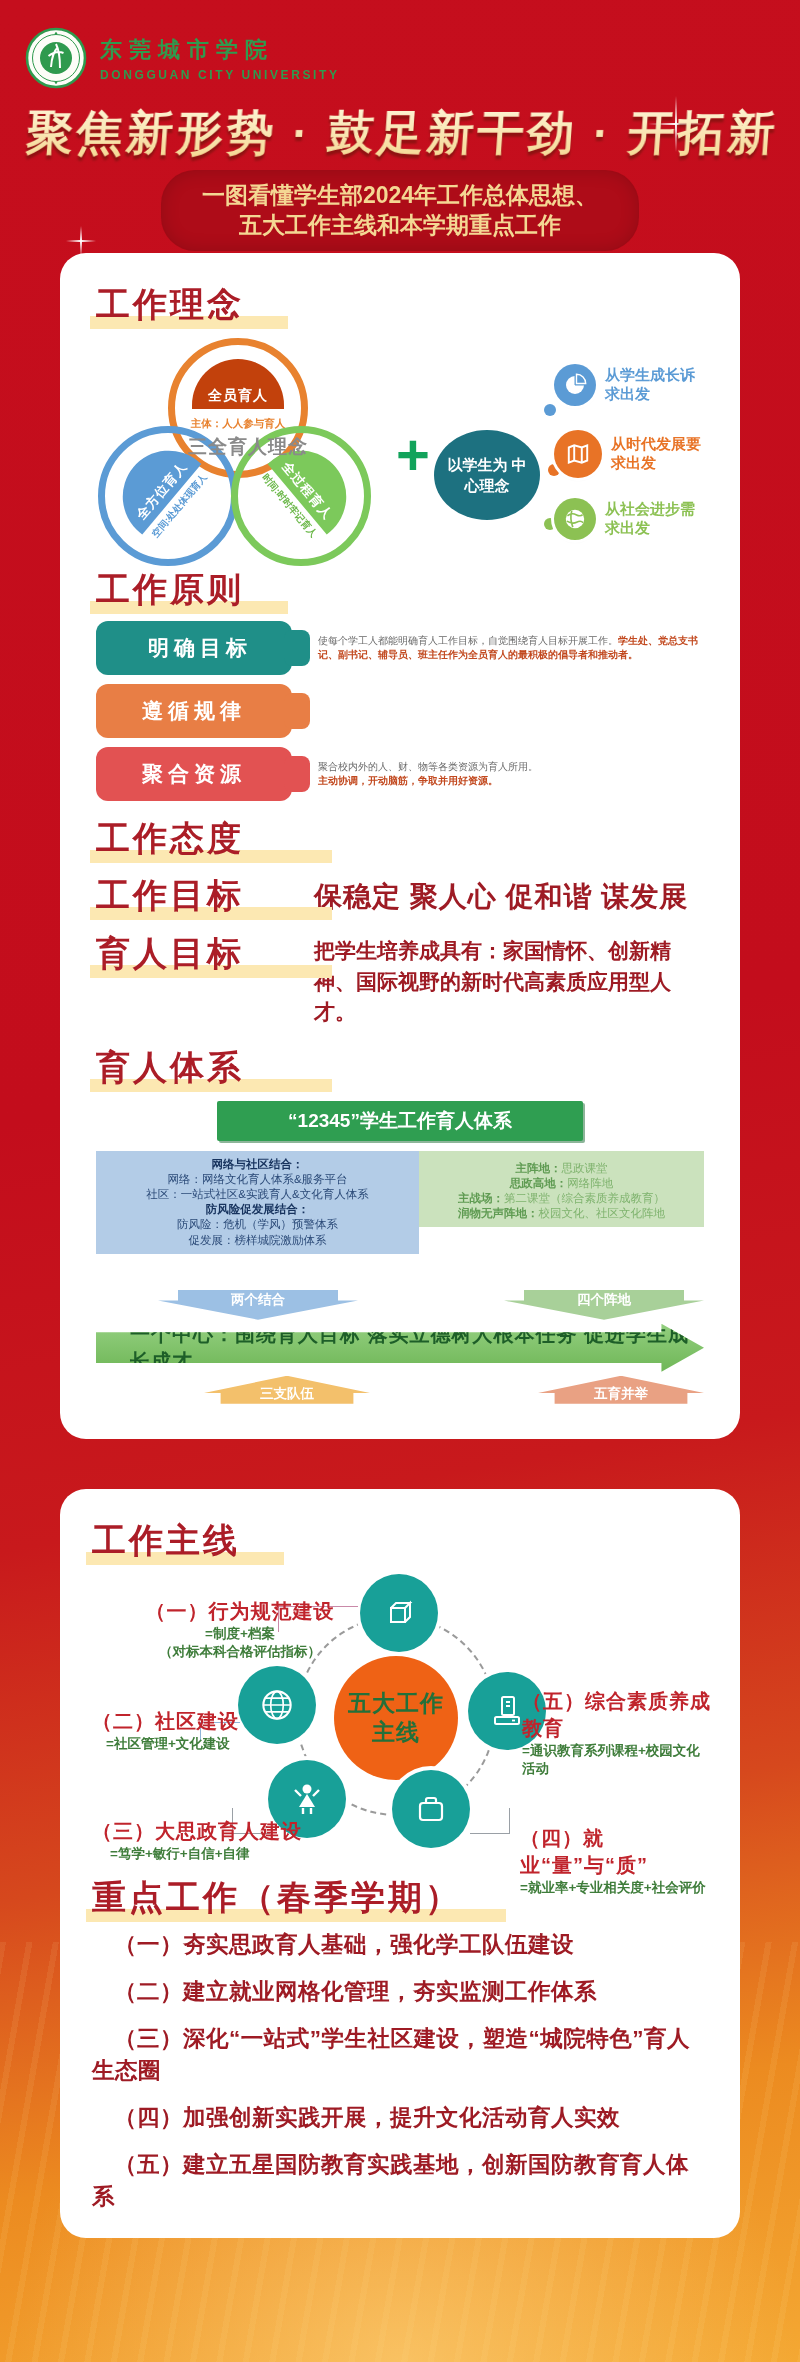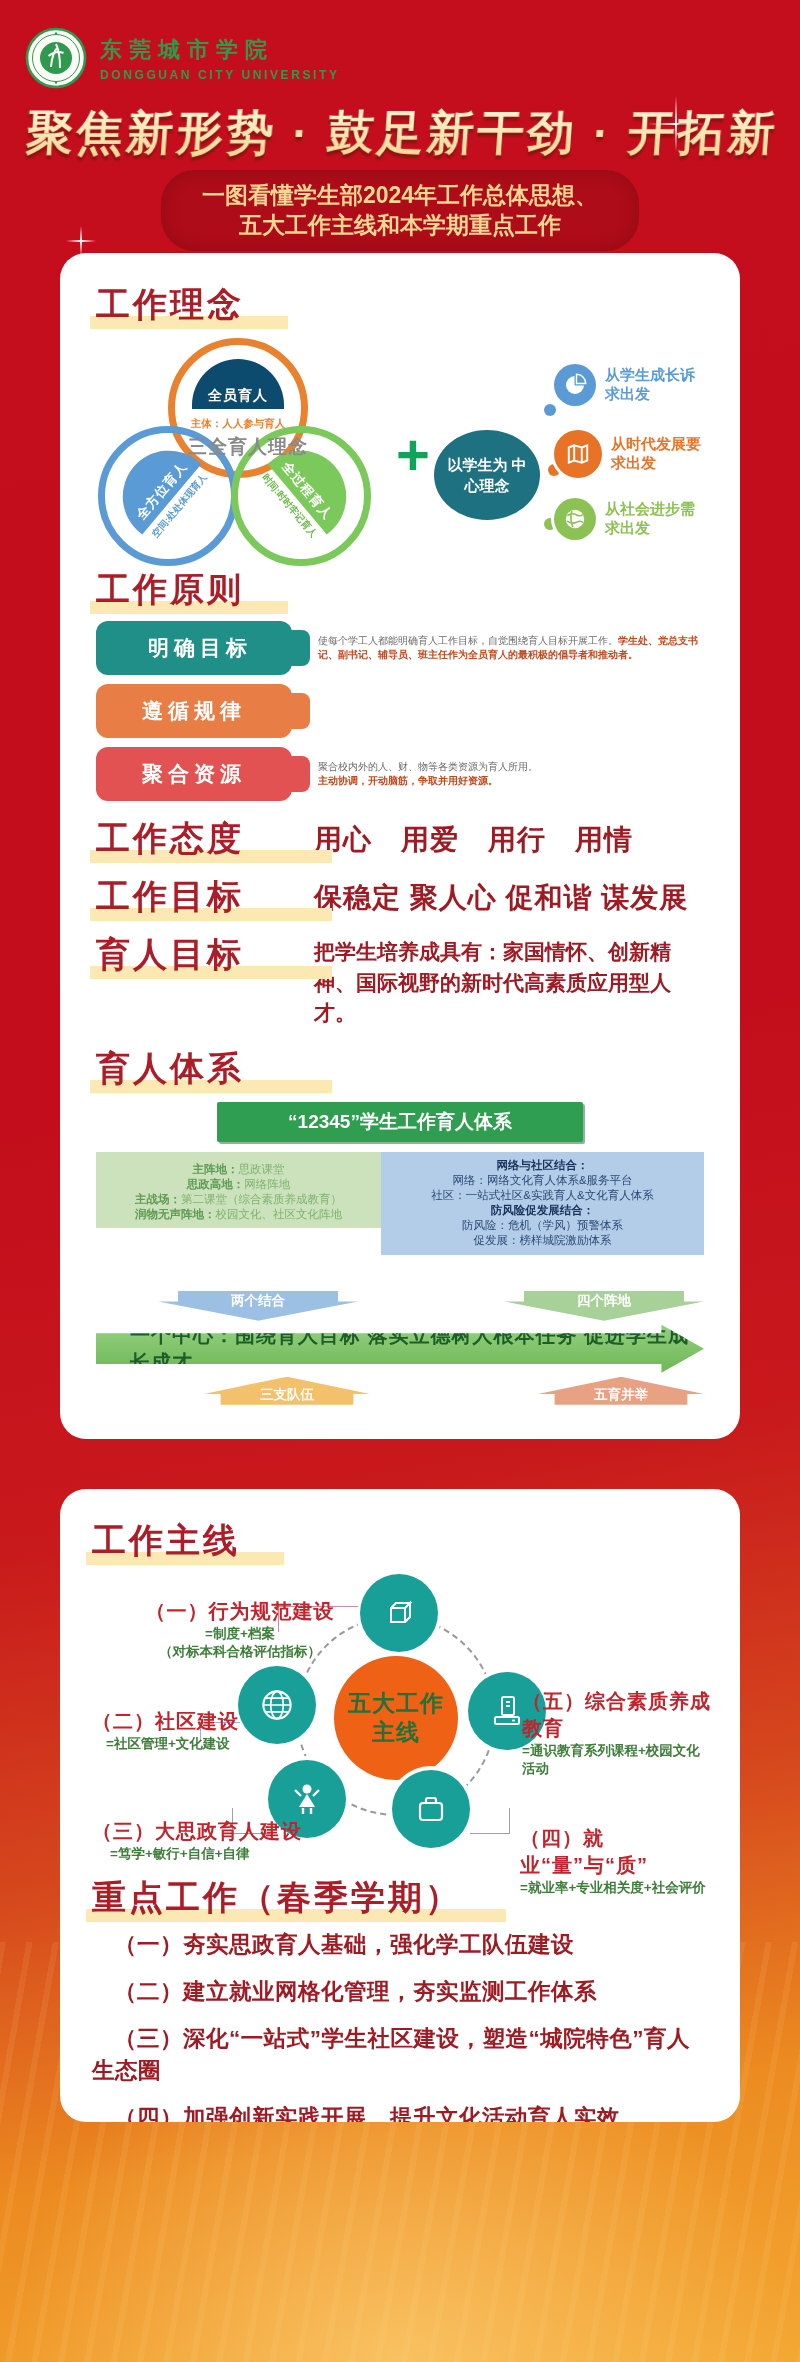--- a/index.html
+++ b/index.html
@@ -32,37 +32,37 @@
     -webkit-background-clip:text;background-clip:text;-webkit-text-fill-color:transparent;
     filter:drop-shadow(0 4px 1px rgba(105,20,8,.6));}
   .subtitle{position:absolute;top:170px;left:50%;transform:translateX(-50%);
     width:478px;background:#ae0c18;border-radius:34px;padding:10px 14px;text-align:center;
     color:#f4d793;font-size:23px;font-weight:800;line-height:1.32;
     box-shadow:inset 0 0 18px rgba(0,0,0,.18);}
 
   
   .card{position:absolute;left:60px;width:680px;background:#fff;border-radius:26px;overflow:hidden;}
   .card1{top:253px;height:1186px;padding:32px 36px 16px;}
-  .card2{top:1489px;height:633px;padding:32px 32px 16px;}
+  .card2{top:1489px;height:749px;padding:32px 32px 16px;}
 
   .sec-h{display:inline-block;position:relative;font-size:34px;font-weight:900;
     color:#ab1d27;letter-spacing:3px;line-height:1.15;}
   .sec-h .bar{position:absolute;left:-6px;right:-44px;bottom:-5px;height:13px;background:#fce8b2;z-index:0;}
   .sec-h .t{position:relative;z-index:1;}
 
   
   .concept-row{position:relative;height:232px;margin-top:14px;}
   .ring{position:absolute;border-radius:50%;width:140px;height:140px;}
   .ring-o{left:72px;top:0;border:7px solid #e8822f;}
   .ring-b{left:2px;top:88px;border:7px solid #5b9bd5;}
   .ring-g{left:135px;top:88px;border:7px solid #7cc95b;background:transparent;}
   .dome{position:absolute;left:50%;transform:translateX(-50%);top:14px;width:92px;height:50px;
     border-radius:92px 92px 0 0;display:flex;align-items:flex-end;justify-content:center;
     color:#fff;font-weight:800;font-size:14px;padding-bottom:4px;letter-spacing:1px;}
-  .ring-o .dome{background:#0c4a6e;}
+  .ring-o .dome{background:#c2410c;}
   .ring-o .sub{position:absolute;top:72px;width:100%;text-align:center;color:#e8822f;font-size:10.5px;font-weight:800;}
   .rot-wrap{position:absolute;inset:4px;}
   .ring-b .rot-wrap{transform:rotate(-50deg);}
   .ring-g .rot-wrap{transform:rotate(50deg);}
   .ring-b .dome{background:#5b9bd5;font-size:13px;}
   .ring-g .dome{background:#7cc95b;font-size:13px;}
   .rot-wrap .sub{position:absolute;top:68px;width:100%;text-align:center;font-size:9.5px;font-weight:800;}
   .ring-b .sub{color:#5b9bd5;}
   .ring-g .sub{color:#6cb84a;}
   .sanquan-center{position:absolute;left:72px;top:96px;width:160px;text-align:center;
@@ -246,54 +246,53 @@
       <div class="ptag pc2">遵循规律</div>
     </div>
     <div class="prow">
       <div class="ptag pc3">聚合资源</div>
       <div class="ptext"><span class="n">聚合校内外的人、财、物等各类资源为育人所用。</span><br><span class="hl">主动协调，开动脑筋，争取并用好资源。</span></div>
     </div>
   </div>
 
   <div class="irow">
     <div class="sec-h"><span class="bar"></span><span class="t">工作态度</span></div>
-    <div class="val">用心　用爱　用行　用情</div>
   </div>
 
   <div class="irow">
     <div class="sec-h"><span class="bar"></span><span class="t">工作目标</span></div>
     <div class="val">保稳定 聚人心 促和谐 谋发展</div>
   </div>
 
   <div class="irow">
     <div class="sec-h"><span class="bar"></span><span class="t">育人目标</span></div>
     <div class="val small">把学生培养成具有：家国情怀、创新精神、国际视野的新时代高素质应用型人才。</div>
   </div>
 
   <div class="irow" style="margin-top:20px;">
     <div class="sec-h"><span class="bar"></span><span class="t">育人体系</span></div>
   </div>
 
   <div class="banner">“12345”学生工作育人体系</div>
 
   <div class="sys-row">
-    <div class="sbox greenbox">
-      <div><span class="bl">主阵地：</span><span>思政课堂</span></div>
-      <div><span class="bl">思政高地：</span><span>网络阵地</span></div>
-      <div><span class="bl">主战场：</span><span>第二课堂（综合素质养成教育）</span></div>
-      <div><span class="bl">润物无声阵地：</span><span>校园文化、社区文化阵地</span></div>
-    </div>
     <div class="sbox bluebox">
       <div class="bl">网络与社区结合：</div>
       <div>网络：网络文化育人体系&amp;服务平台</div>
       <div>社区：一站式社区&amp;实践育人&amp;文化育人体系</div>
       <div class="bl">防风险促发展结合：</div>
       <div>防风险：危机（学风）预警体系</div>
       <div>促发展：榜样城院激励体系</div>
     </div>
+    <div class="sbox greenbox">
+      <div><span class="bl">主阵地：</span><span>思政课堂</span></div>
+      <div><span class="bl">思政高地：</span><span>网络阵地</span></div>
+      <div><span class="bl">主战场：</span><span>第二课堂（综合素质养成教育）</span></div>
+      <div><span class="bl">润物无声阵地：</span><span>校园文化、社区文化阵地</span></div>
+    </div>
   </div>
 
   <div class="arrow-row">
     <div class="darrow da1">两个结合</div>
     <div class="darrow da2">四个阵地</div>
   </div>
 
   <div class="carrow">一个中心：围绕育人目标 落实立德树人根本任务 促进学生成长成才</div>
 
   <div class="arrow-row" style="margin-top:4px;">

